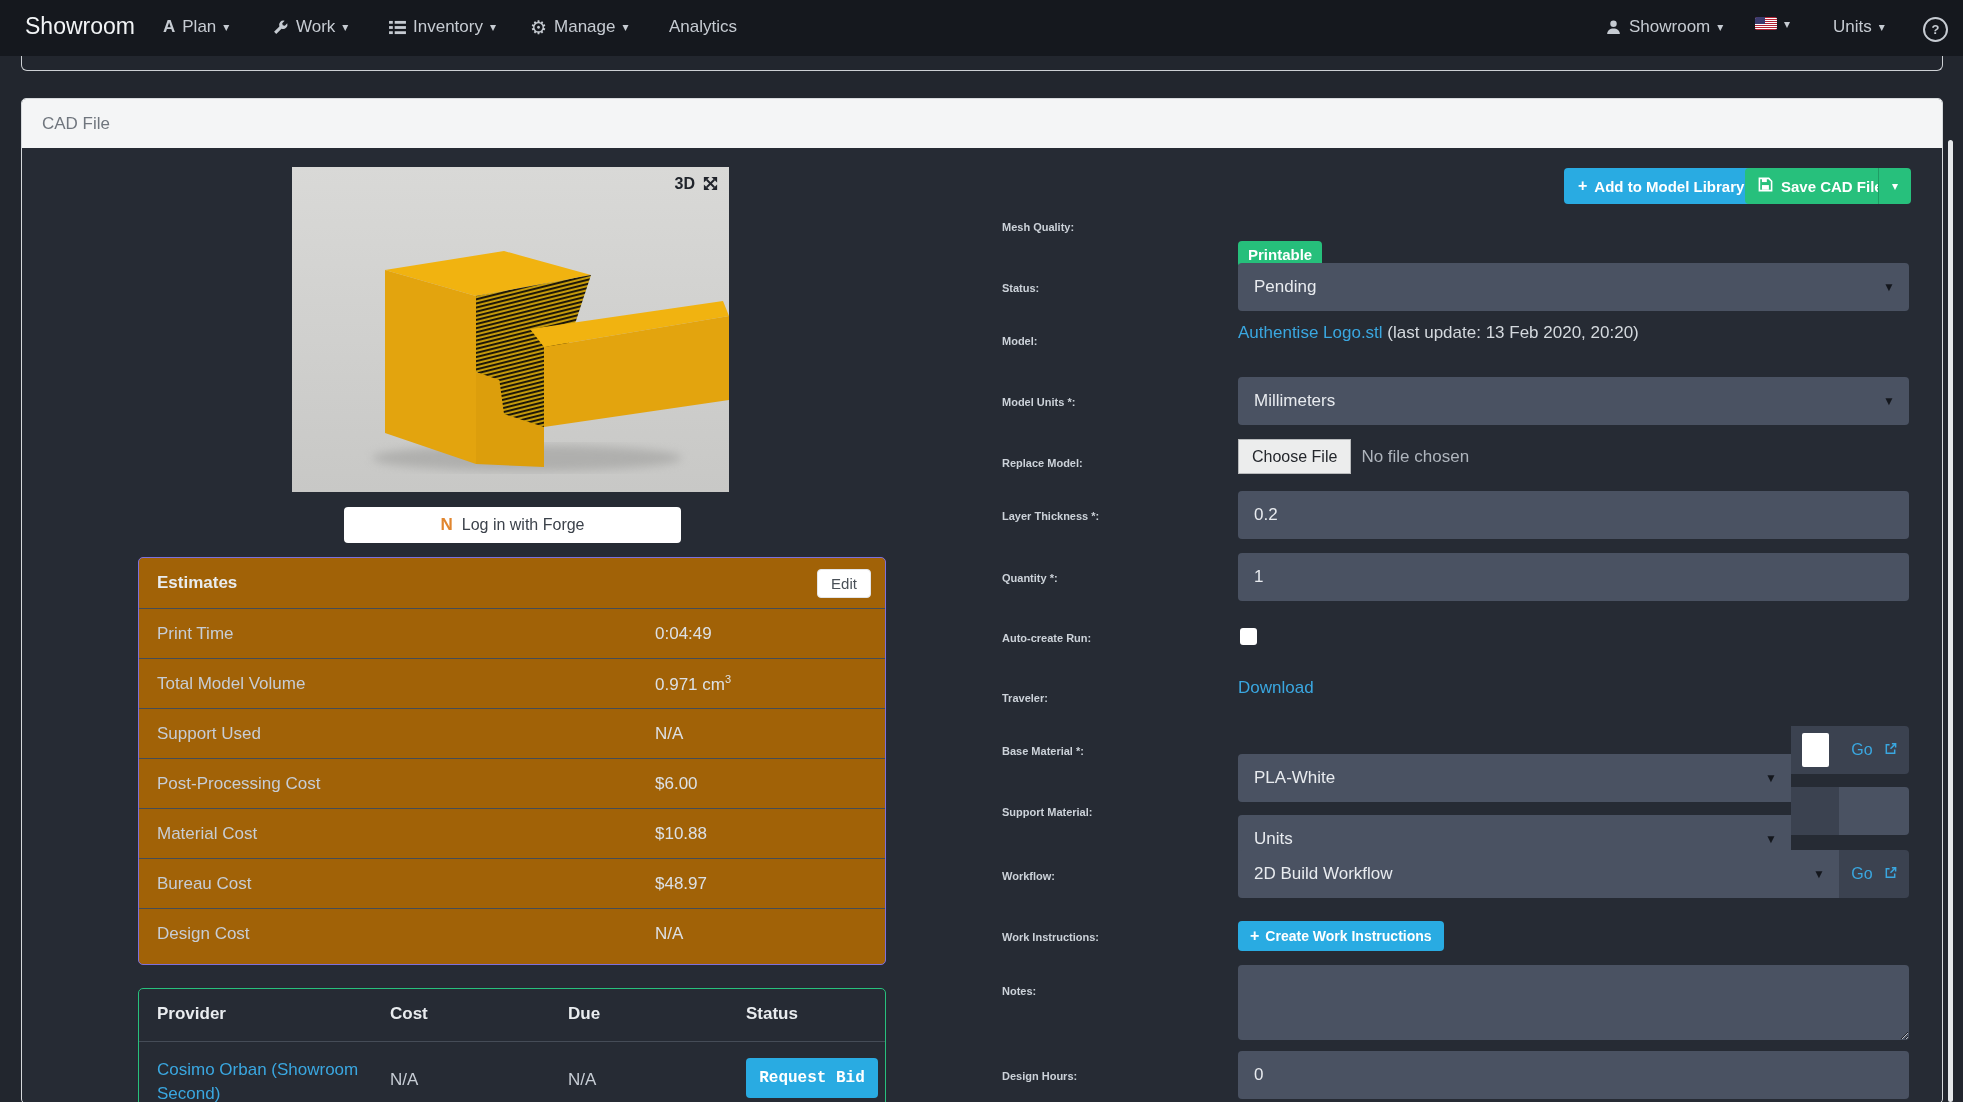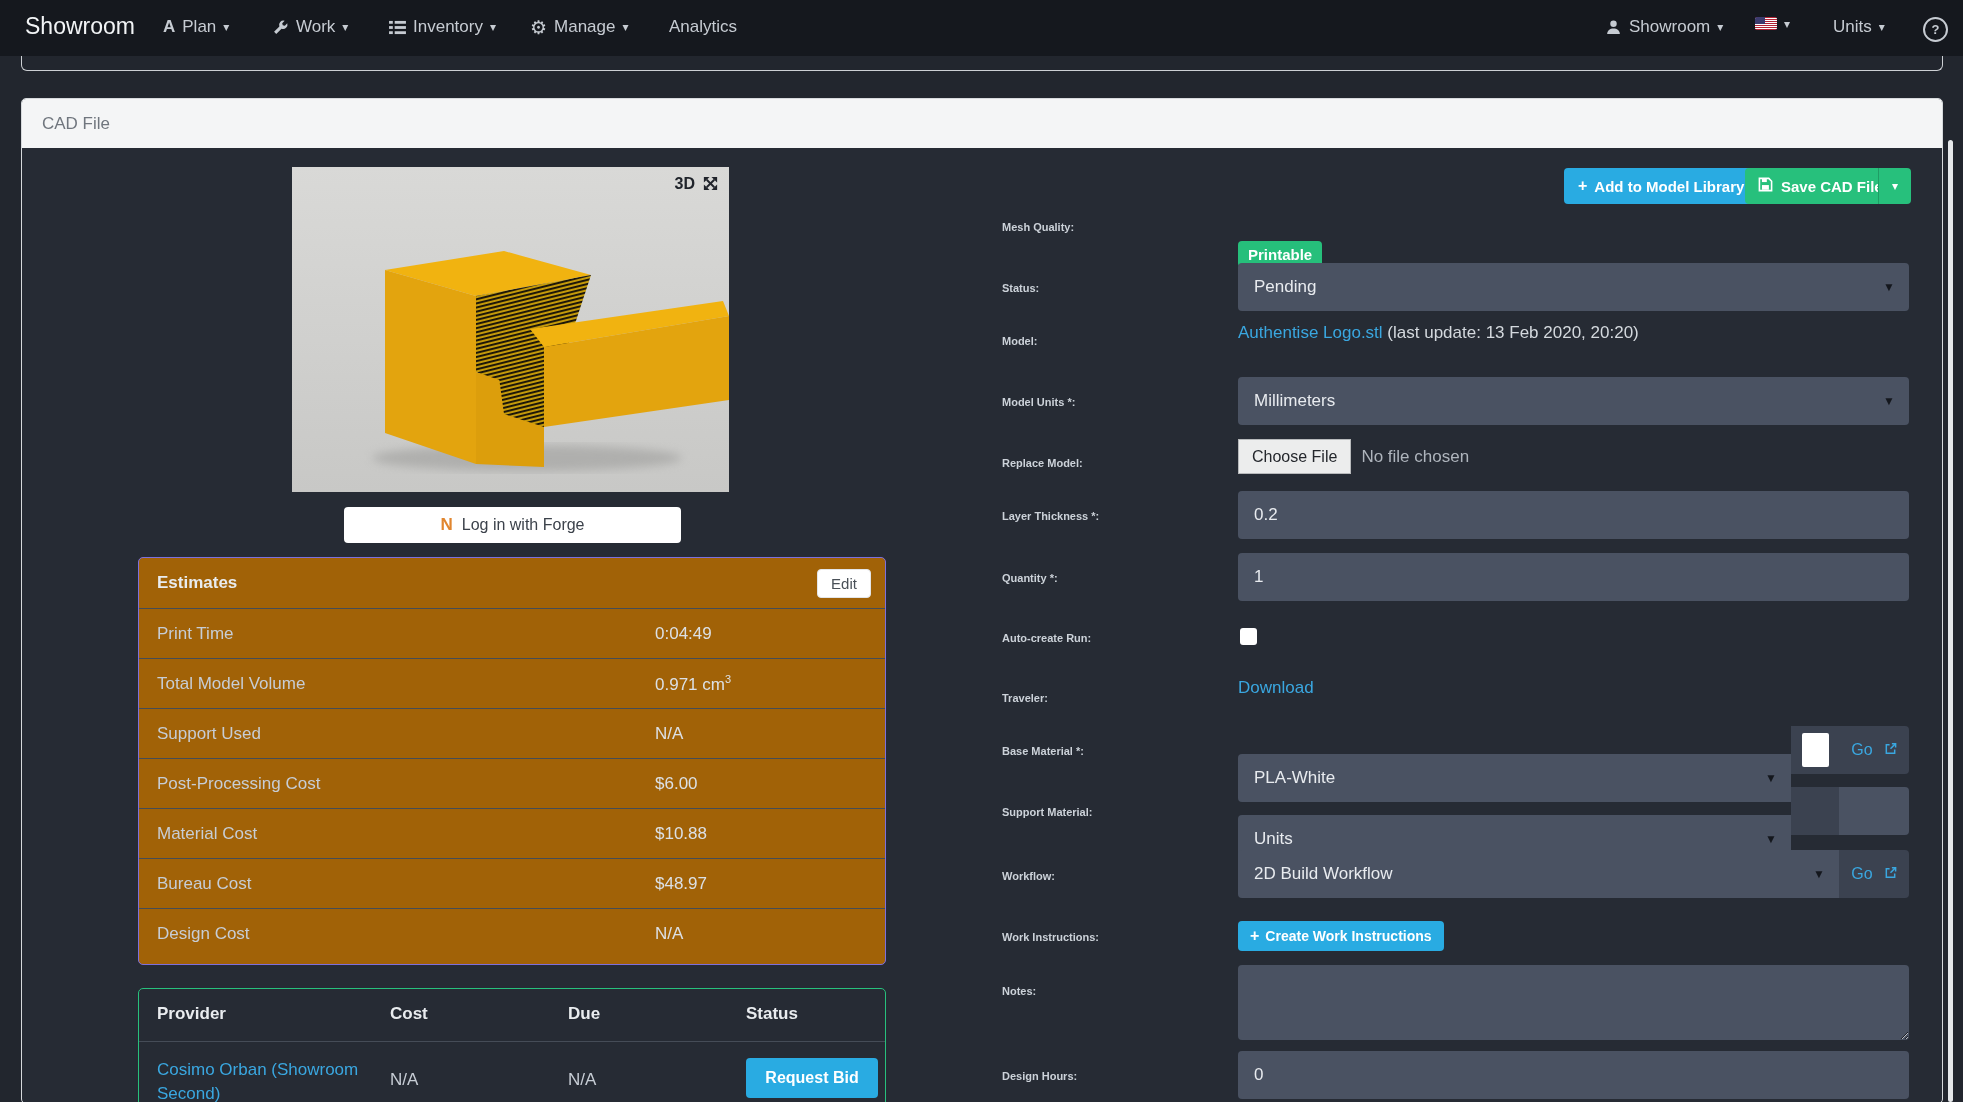--- a/index.html
+++ b/index.html
@@ -54,21 +54,21 @@
   .prov-card{position:absolute;left:138px;top:988px;width:748px;height:160px;background:#262b34;
              border:1.5px solid #27c07c;border-radius:5px;box-sizing:border-box;}
   .prov-head{position:relative;height:52px;border-bottom:1px solid #454c57;}
   .prov-h{position:absolute;top:15px;font-weight:bold;font-size:17px;color:#e9ecef;}
   .prov-row{position:relative;height:100px;}
   .prov-link{position:absolute;left:18px;top:16px;width:210px;font-size:17px;line-height:24px;
              color:#3aa7e0;cursor:pointer;}
   .prov-cell{position:absolute;top:28px;font-size:17px;color:#c7cdd5;}
   .bid-btn{position:absolute;left:607px;top:16px;width:132px;height:40px;background:#29abe2;border:none;
            border-radius:4px;color:#fff;font-weight:bold;font-size:16px;cursor:pointer;
-           font-family:Liberation Sans, sans-serif;}
+           font-family:Liberation Mono, monospace;}
   
   .btn-blue{position:absolute;left:1564px;top:168px;height:36px;padding:0 14px;background:#29abe2;
             border-radius:4px;display:flex;align-items:center;gap:7px;color:#fff;font-weight:bold;
             font-size:15px;cursor:pointer;}
   .btn-green{position:absolute;left:1745px;top:168px;height:36px;padding:0 13px;background:#27c07c;
              border-radius:4px 0 0 4px;display:flex;align-items:center;gap:8px;color:#fff;
              font-weight:bold;font-size:15px;cursor:pointer;}
   .btn-green-caret{position:absolute;left:1878px;top:168px;width:32px;height:36px;background:#27c07c;
              border-left:1px solid rgba(0,0,0,.18);border-radius:0 4px 4px 0;display:flex;
              align-items:center;justify-content:center;color:#fff;cursor:pointer;}

